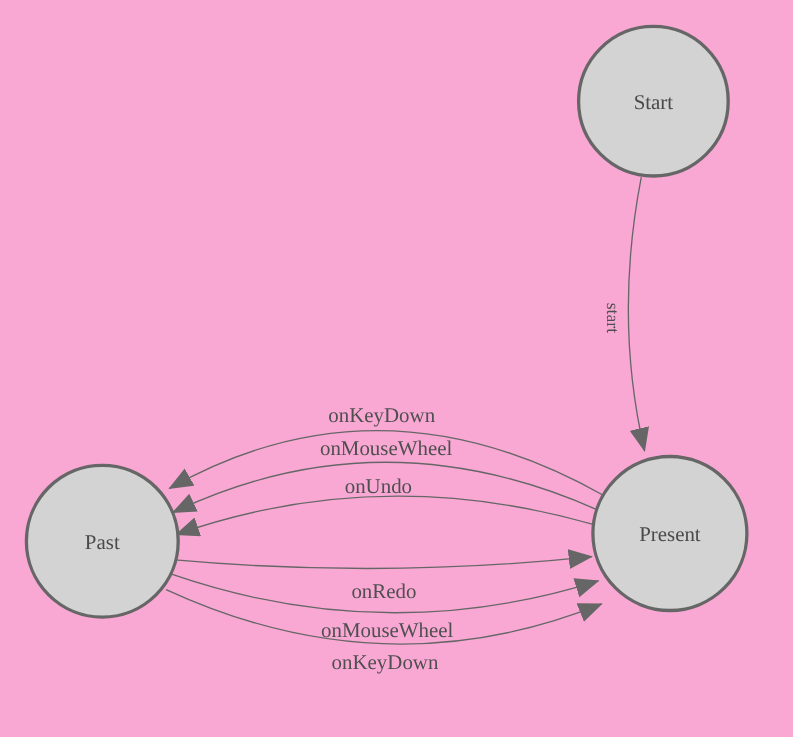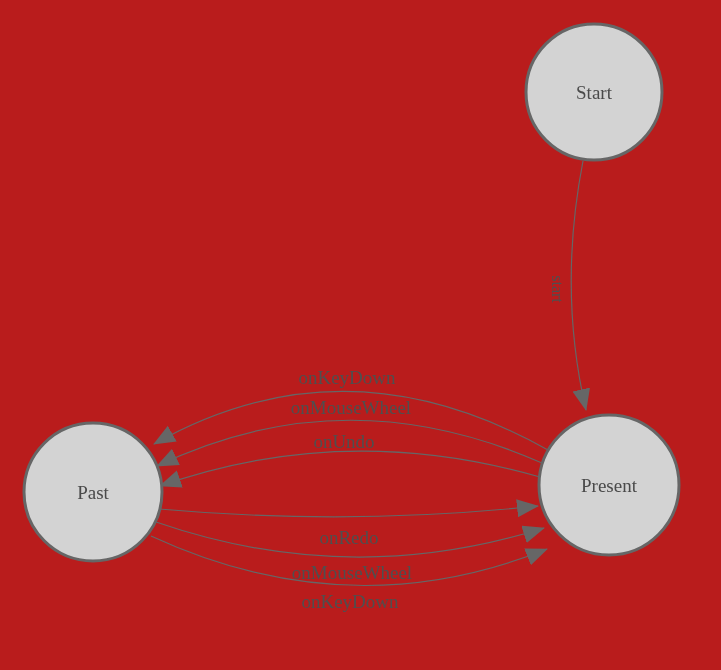--- a/index.html
+++ b/index.html
@@ -4,21 +4,21 @@
 <style>
   html, body {
     margin: 0;
     padding: 0;
     background: #ffffff;
   }
   .canvas {
     position: relative;
     width: 721px;
     height: 670px;
-    background: #b91c1c;
+    background: #f9a8d4;
     overflow: hidden;
   }
   svg { display: block; }
   .node-circle {
     fill: #d3d3d3;
     stroke: #666666;
     stroke-width: 3;
   }
   .edge-path {
     fill: none;

